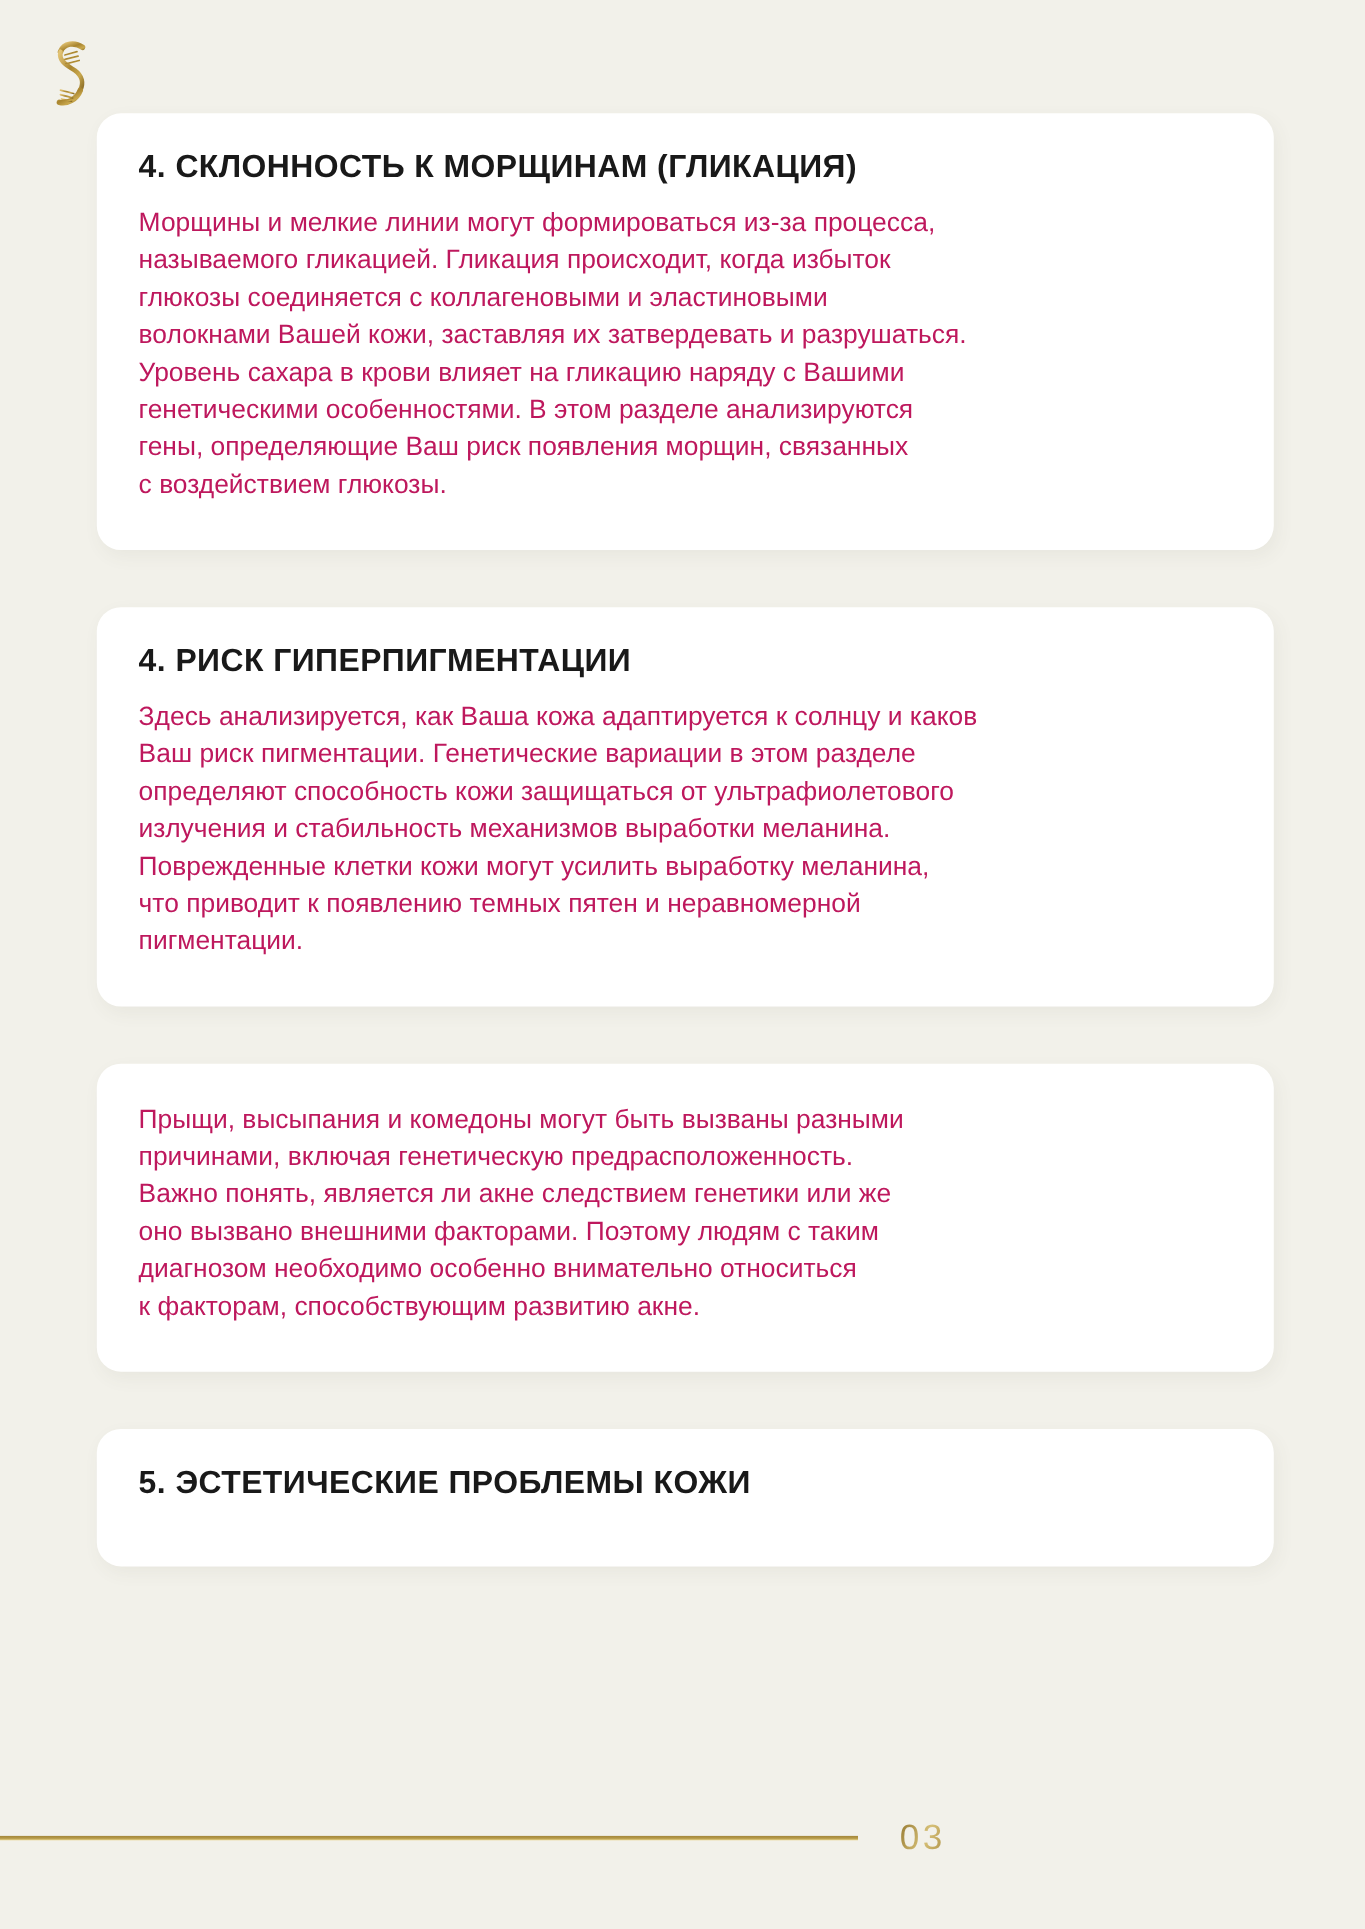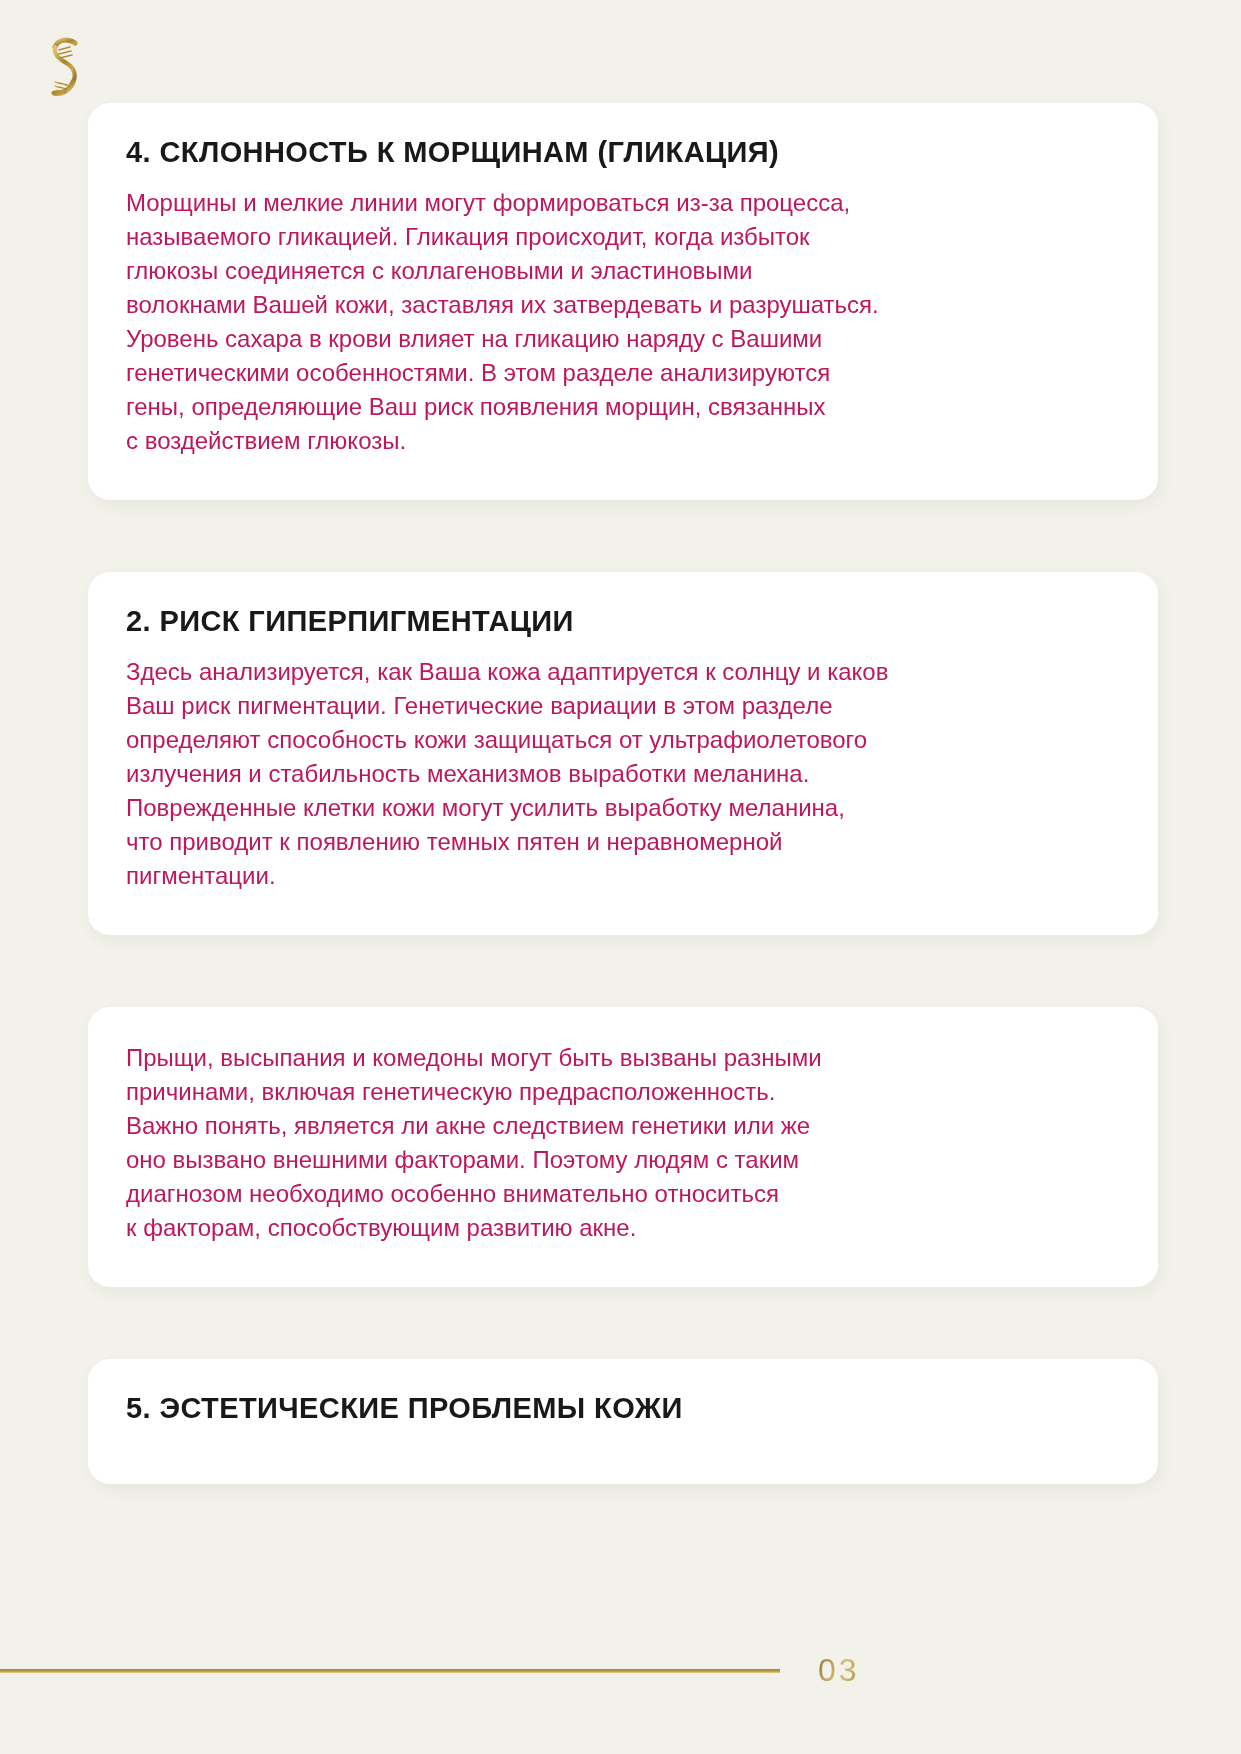--- a/index.html
+++ b/index.html
@@ -24,21 +24,21 @@
   .content {
     position: absolute;
     left: 88px;
     top: 103px;
     width: 1070px;
   }
   .card {
     background: #ffffff;
     border-radius: 22px;
     padding: 34px 40px 42px 38px;
-    margin-bottom: 72px;
+    margin-bottom: 52px;
     box-shadow: 3px 6px 16px rgba(90, 85, 60, 0.06);
   }
   .card h2 {
     margin: 0 0 18px 0;
     font-size: 29px;
     line-height: 31px;
     font-weight: bold;
     color: #191919;
     letter-spacing: 0.4px;
   }
@@ -112,21 +112,21 @@
 называемого гликацией. Гликация происходит, когда избыток
 глюкозы соединяется с коллагеновыми и эластиновыми
 волокнами Вашей кожи, заставляя их затвердевать и разрушаться.
 Уровень сахара в крови влияет на гликацию наряду с Вашими
 генетическими особенностями. В этом разделе анализируются
 гены, определяющие Ваш риск появления морщин, связанных
 с воздействием глюкозы.</p>
   </section>
 
   <section class="card">
-    <h2>2. РИСК ГИПЕРПИГМЕНТАЦИИ</h2>
+    <h2>4. РИСК ГИПЕРПИГМЕНТАЦИИ</h2>
     <p>Здесь анализируется, как Ваша кожа адаптируется к солнцу и каков
 Ваш риск пигментации. Генетические вариации в этом разделе
 определяют способность кожи защищаться от ультрафиолетового
 излучения и стабильность механизмов выработки меланина.
 Поврежденные клетки кожи могут усилить выработку меланина,
 что приводит к появлению темных пятен и неравномерной
 пигментации.</p>
   </section>
 
   <section class="card">

